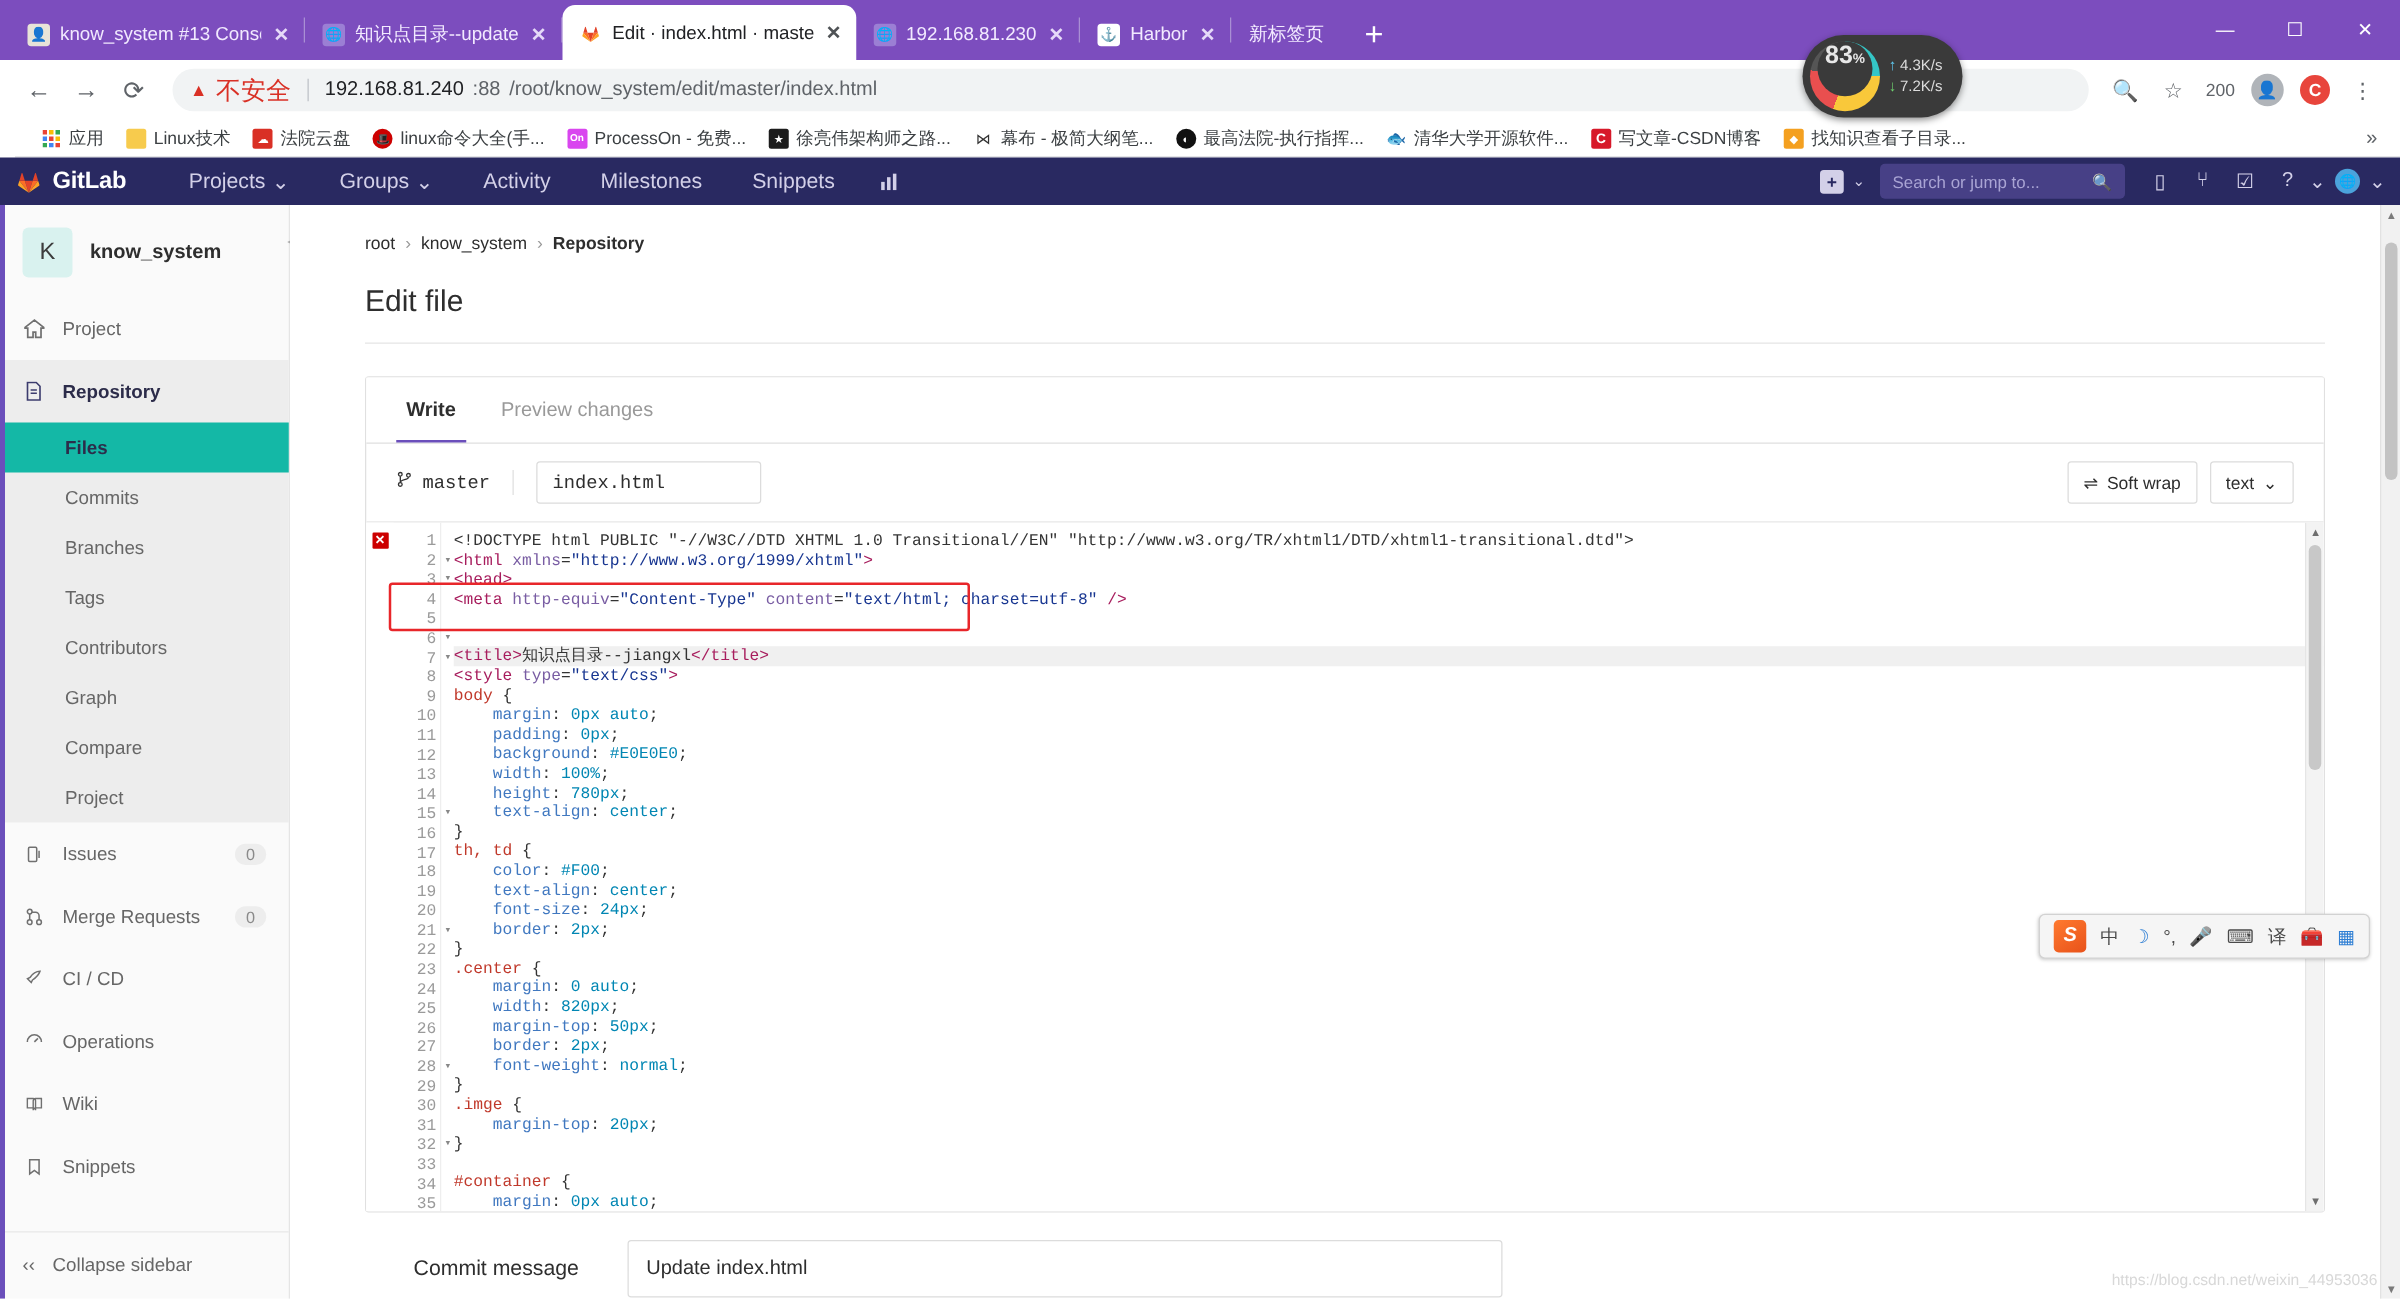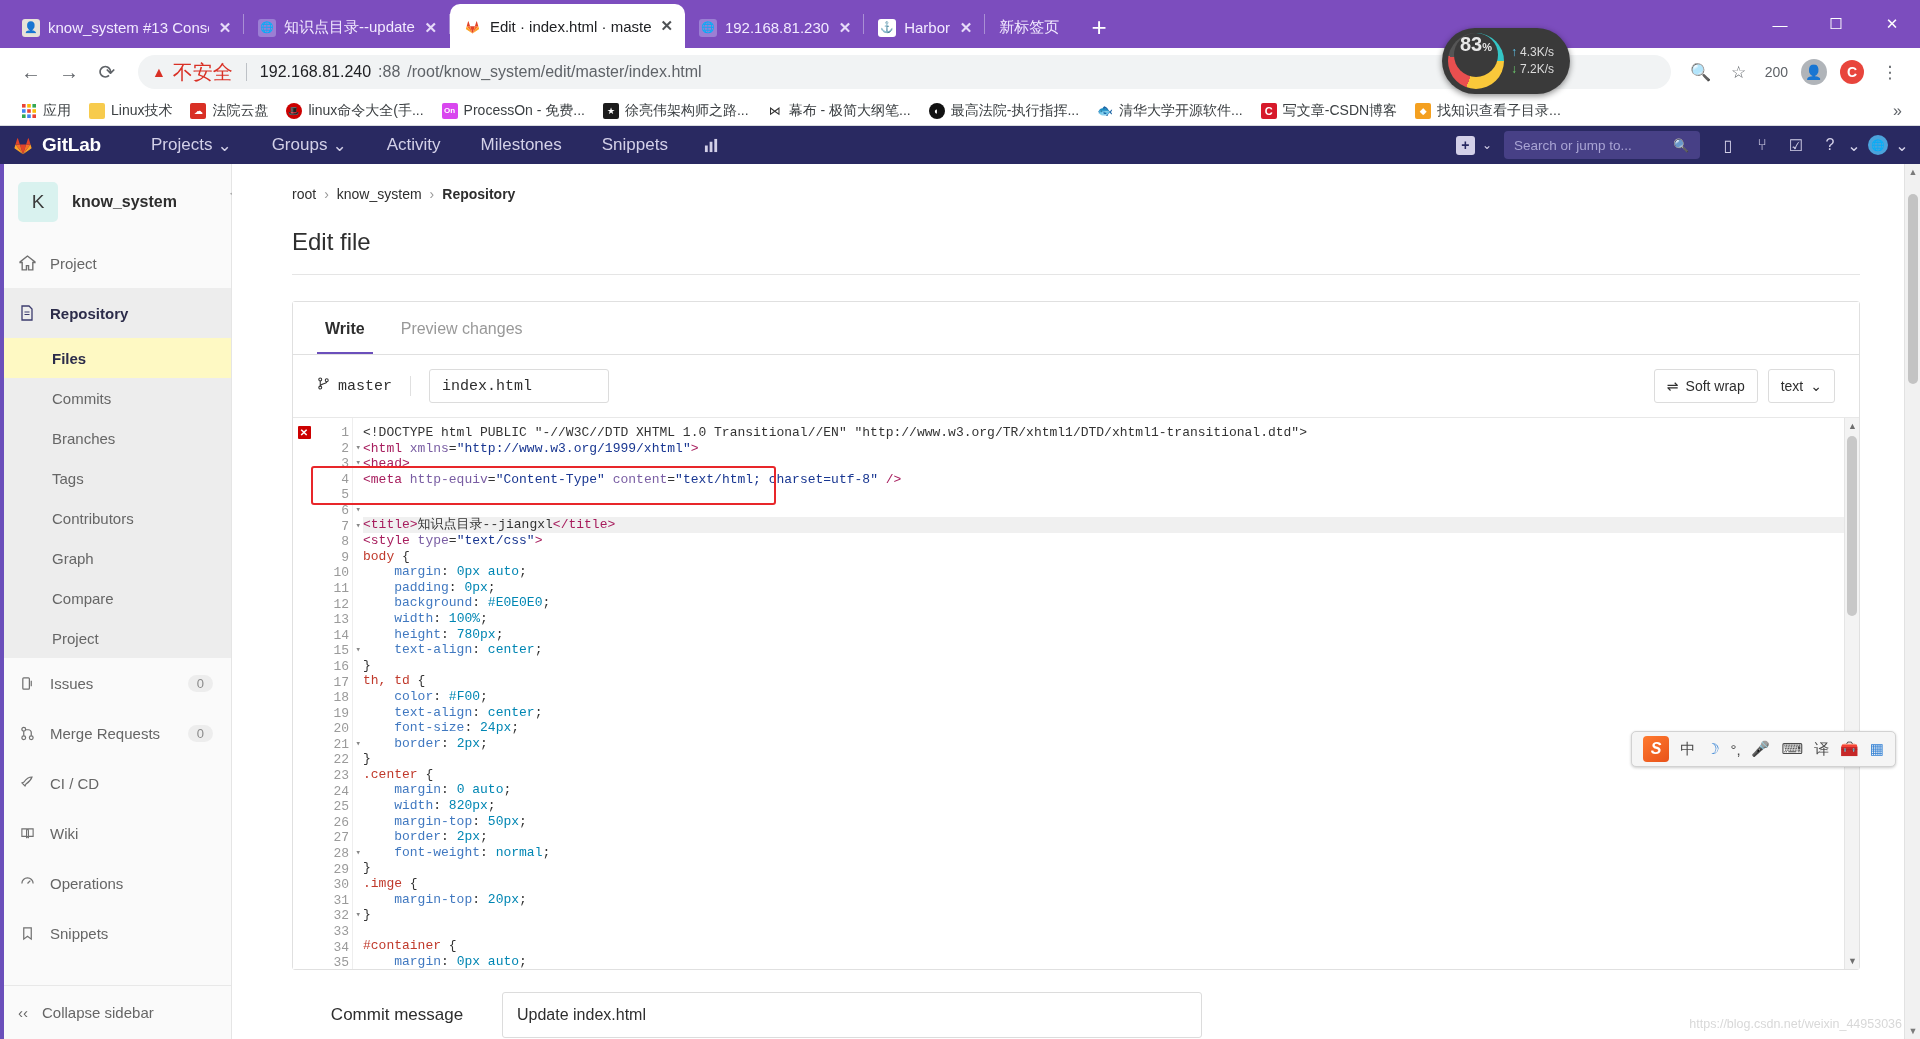--- a/index.html
+++ b/index.html
@@ -110,21 +110,21 @@
   }
   .ring span { position:relative; z-index:2; color:#e8e8e8; font-size:20px; font-weight:600; }
   .ring span i { font-style:normal; font-size:11px; }
   .spd { margin-left:7px; color:#dcdcdc; font-size:12px; line-height:1.45; }
   .spd div { display:flex; align-items:center; gap:3px; white-space:nowrap; }
   .up { color:#5ec8f0; } .down { color:#6fd36f; }
 
   
   .bookmarks {
     height:30px; background:#fff; display:flex; align-items:center;
-    padding:0 12px; gap:0px; border-bottom:1px solid #dadce0; overflow:hidden;
+    padding:0 12px; gap:0px; border-bottom:1px solid #dadce0; overflow:hidden;margin-left:12px;
   }
   .bm {
     display:flex; align-items:center; gap:6px; padding:0 9px; height:26px;
     font-size:14px; color:#3c4043; white-space:nowrap; flex:0 0 auto;
   }
   .bm .bmi {
     width:16px; height:16px; border-radius:2px; flex:0 0 16px;
     display:flex; align-items:center; justify-content:center;
     font-size:9px; color:#fff; overflow:hidden;
   }
@@ -182,21 +182,21 @@
   .side-item .si { width:18px; flex:0 0 18px; display:flex; justify-content:center; color:#707070; }
   .side-item .badge { margin-left:auto; background:#ededed; color:#8a8a8a;
     border-radius:10px; font-size:13px; padding:1px 9px; }
   .side-group { background:#ededed; }
   .side-group .side-item-head { color:#2c2c4a; font-weight:600; }
   .side-group::before {
     content:""; position:absolute; left:0; top:0; bottom:0; width:4px; background:#6b4fbb;
   }
   .side-sub { height:40px; display:flex; align-items:center; padding-left:52px;
     font-size:15px; color:#666; }
-  .side-sub.active { background:#fef9c3; color:#2c2c4a; font-weight:600; }
+  .side-sub.active { background:#14b8a6; color:#2c2c4a; font-weight:600; }
   .side-collapse {
     margin-top:auto; height:54px; display:flex; align-items:center; gap:14px;
     padding:0 18px; color:#666; font-size:15px; border-top:1px solid #e8e8e8;
   }
 
   
   .gl-main { flex:1 1 auto; overflow:hidden; position:relative; background:#fff; padding:0 0 0 0; }
   .crumbs { padding:22px 0 0 60px; font-size:14px; color:#2e2e2e; display:flex; gap:8px; }
   .crumbs .sep { color:#999; }
   .crumbs .cur { font-weight:600; }
@@ -628,33 +628,33 @@
         <span class="si">
           <svg width="16" height="16" viewBox="0 0 16 16">
               <path d="M13 2c-4 0-6 2-8 5l-2 1 3 3 1-2c3-2 5-4 6-7z" fill="none" stroke="#707070" stroke-width="1.2"></path>
             </svg>
         </span>
         <span>CI / CD</span>
       </div>
       <div class="side-item">
         <span class="si">
           <svg width="15" height="15" viewBox="0 0 16 16">
-              <path d="M2 3h5a2 2 0 0 1 2 2v8a2 2 0 0 0-2-2H2zM14 3H9a2 2 0 0 0-2 2v8a2 2 0 0 1 2-2h5z" fill="none" stroke="#707070" stroke-width="1.2"></path>
-            </svg>
-        </span>
-        <span>Wiki</span>
-      </div>
-      <div class="side-item">
-        <span class="si">
-          <svg width="15" height="15" viewBox="0 0 16 16">
               <path d="M2 8a6 6 0 0 1 12 0" fill="none" stroke="#707070" stroke-width="1.3"></path>
               <path d="M8 8l3-3" stroke="#707070" stroke-width="1.3"></path>
             </svg>
         </span>
         <span>Operations</span>
+      </div>
+      <div class="side-item">
+        <span class="si">
+          <svg width="15" height="15" viewBox="0 0 16 16">
+              <path d="M2 3h5a2 2 0 0 1 2 2v8a2 2 0 0 0-2-2H2zM14 3H9a2 2 0 0 0-2 2v8a2 2 0 0 1 2-2h5z" fill="none" stroke="#707070" stroke-width="1.2"></path>
+            </svg>
+        </span>
+        <span>Wiki</span>
       </div>
       <div class="side-item">
         <span class="si">
           <svg width="15" height="15" viewBox="0 0 16 16">
               <path d="M4 2h8v12l-4-3-4 3z" fill="none" stroke="#707070" stroke-width="1.3"></path>
             </svg>
         </span>
         <span>Snippets</span>
       </div>
 

